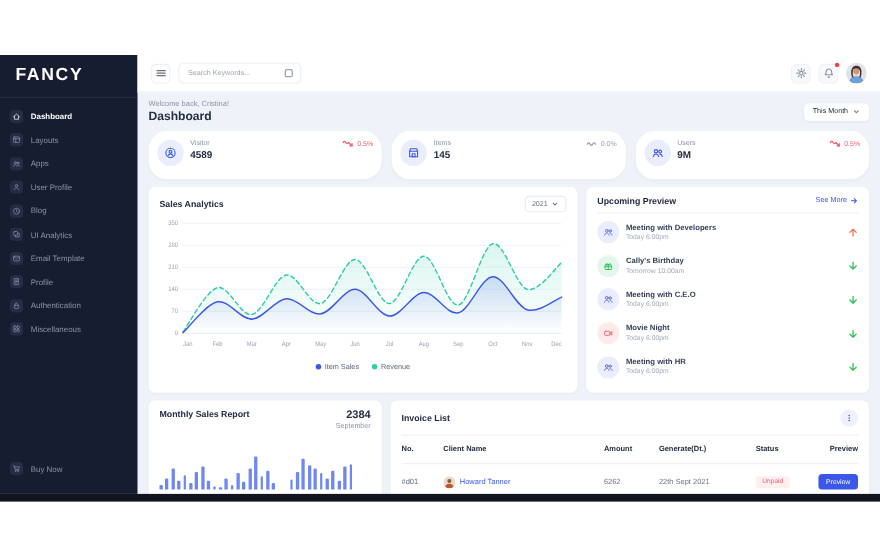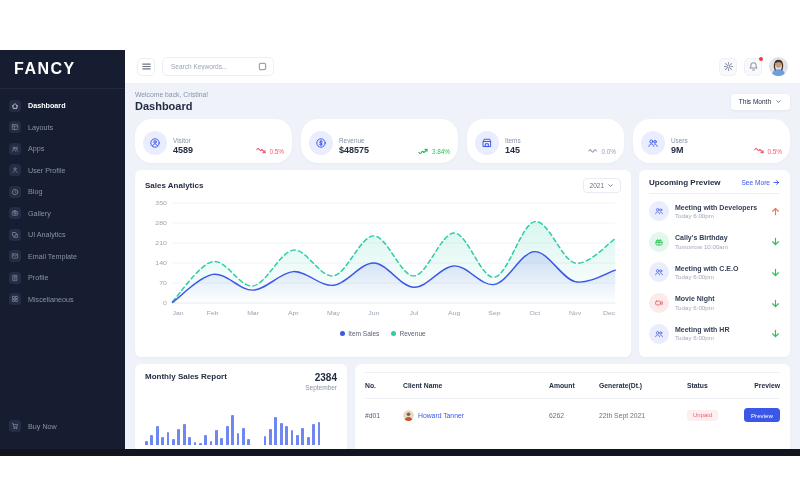--- a/index.html
+++ b/index.html
@@ -39,33 +39,33 @@
   .avatar svg{width:100%;height:100%;display:block}
 
   .content{flex:1;padding:7px 10px 0;display:flex;flex-direction:column;gap:7px;min-height:0}
   .page-head{display:flex;align-items:center;justify-content:space-between;flex:none}
   .welcome{font-size:6.8px;color:#8a92a6}
   .page-title{font-size:11px;font-weight:700;color:#232d42;margin-top:2px}
   .period-btn{background:#fff;border:none;border-radius:4px;padding:4.5px 8px;font-size:6.5px;color:#232d42;display:flex;align-items:center;gap:4px;box-shadow:0 1px 3px rgba(30,40,80,.07);cursor:pointer;font-family:inherit}
   .period-btn .ico{width:7px;height:7px;color:#6b7280}
 
   .stats-row{display:flex;gap:9px;flex:none}
-  .stat-card{flex:1;background:#fff;border-radius:17px;padding:8px;display:flex;align-items:flex-end;gap:6px;box-shadow:0 1px 3px rgba(30,40,80,.04);height:44px}
+  .stat-card{flex:1;background:#fff;border-radius:17px;padding:8px;display:flex;align-items:flex-start;gap:6px;box-shadow:0 1px 3px rgba(30,40,80,.04);height:44px}
   .stat-icon{width:24px;height:24px;border-radius:50%;background:#e9edfd;color:#3a57e8;display:flex;align-items:center;justify-content:center;flex:none}
   .stat-icon .ico{width:12px;height:12px}
   .stat-mid{flex:1;min-width:0}
   .stat-label{font-size:6.4px;color:#8a92a6}
   .stat-value{font-size:9px;font-weight:700;color:#232d42;margin-top:1.5px}
   .stat-trend{font-size:6.4px;display:flex;align-items:center;gap:2.5px;flex:none}
   .stat-trend .ico{width:11px;height:8px}
   .red{color:#ef5f6c}.green{color:#2bc155}.gray{color:#9aa3b5}.orange{color:#f3764a}
 
   .card{background:#fff;border-radius:6px;box-shadow:0 1px 3px rgba(30,40,80,.04)}
   .mid-row{display:flex;gap:8px;height:187px;flex:none}
-  .sales-card{width:496px;flex:none;padding:8px 10px;display:flex;flex-direction:column}
+  .sales-card{width:390px;flex:none;padding:8px 10px;display:flex;flex-direction:column}
   .card-head{display:flex;align-items:center;justify-content:space-between}
   .card-title{font-size:8px;font-weight:700;color:#232d42}
   .year-btn{border:1px solid #e8ebf3;background:#fff;border-radius:4px;padding:3px 6px;font-size:6.5px;color:#6b7280;display:flex;align-items:center;gap:3px;cursor:pointer;font-family:inherit}
   .year-btn .ico{width:7px;height:7px}
   .chart{width:100%;height:132px;margin-top:4px}
   .legend{display:flex;justify-content:center;gap:12px;font-size:6.6px;color:#5b6478;margin-top:1px}
   .legend-item{display:flex;align-items:center;gap:3px}
   .legend-dot{width:5px;height:5px;border-radius:50%;display:inline-block}
 
   .activity-card{flex:1;padding:8px 10px;display:flex;flex-direction:column;min-width:0}
@@ -171,32 +171,20 @@
                   <path d="M8 5.4V8l1.8 1.4"></path>
                 </svg>
               </span>
             </span>
           <span>Blog</span>
           </a>
         <a class="nav-item">
           <span class="icon-box">
               <span class="ico">
                 <svg viewBox="0 0 16 16" fill="none" stroke="currentColor" stroke-width="1.3" stroke-linecap="round" stroke-linejoin="round">
-                  <rect x="2.6" y="4.6" width="10.8" height="8" rx="1.6"></rect>
-                  <circle cx="8" cy="8.5" r="2.1"></circle>
-                  <path d="M5.8 4.6 6.8 3h2.4l1 1.6"></path>
-                </svg>
-              </span>
-            </span>
-          <span>Gallery</span>
-          </a>
-        <a class="nav-item">
-          <span class="icon-box">
-              <span class="ico">
-                <svg viewBox="0 0 16 16" fill="none" stroke="currentColor" stroke-width="1.3" stroke-linecap="round" stroke-linejoin="round">
                   <rect x="3" y="3" width="7" height="7" rx="1.2"></rect>
                   <path d="M6.2 10v2.8H13V6.2h-2.7"></path>
                 </svg>
               </span>
             </span>
           <span>UI Analytics</span>
           </a>
         <a class="nav-item">
           <span class="icon-box">
               <span class="ico">
@@ -211,20 +199,31 @@
         <a class="nav-item">
           <span class="icon-box">
               <span class="ico">
                 <svg viewBox="0 0 16 16" fill="none" stroke="currentColor" stroke-width="1.3" stroke-linecap="round" stroke-linejoin="round">
                   <path d="M4.4 2.6h7.2v10.8H4.4z"></path>
                   <path d="M6.2 5.4h3.6M6.2 7.8h3.6M6.2 10.2h2.2"></path>
                 </svg>
               </span>
             </span>
           <span>Profile</span>
+          </a>
+        <a class="nav-item">
+          <span class="icon-box">
+              <span class="ico">
+                <svg viewBox="0 0 16 16" fill="none" stroke="currentColor" stroke-width="1.3" stroke-linecap="round" stroke-linejoin="round">
+                  <rect x="4" y="7" width="8" height="5.8" rx="1.2"></rect>
+                  <path d="M5.6 7V5.4a2.4 2.4 0 0 1 4.8 0V7"></path>
+                </svg>
+              </span>
+            </span>
+          <span>Authentication</span>
           </a>
         <a class="nav-item">
           <span class="icon-box">
               <span class="ico">
                 <svg viewBox="0 0 16 16" fill="none" stroke="currentColor" stroke-width="1.3" stroke-linecap="round" stroke-linejoin="round">
                   <rect x="2.8" y="2.8" width="4.4" height="4.4" rx="1"></rect>
                   <rect x="8.8" y="2.8" width="4.4" height="4.4" rx="1"></rect>
                   <rect x="2.8" y="8.8" width="4.4" height="4.4" rx="1"></rect>
                   <rect x="8.8" y="8.8" width="4.4" height="4.4" rx="1"></rect>
                 </svg>
@@ -328,44 +327,20 @@
             </div>
             <div class="stat-trend red">
                 <span class="ico">
                   <svg viewBox="0 0 12 8" fill="none" stroke="currentColor" stroke-width="1.3" stroke-linecap="round" stroke-linejoin="round">
                     <path d="M1 2.4c.8-1.5 1.9-1.5 2.7 0s1.9 1.5 2.7 0"></path>
                     <path d="M6.4 2.4 9.8 5.8"></path>
                     <path d="M9.8 3.6v2.2H7.6"></path>
                   </svg>
                 </span>
                 <span>0.5%</span>
-              </div>
-          </div>
-          <div class="stat-card">
-            <span class="stat-icon">
-                <span class="ico">
-                  <svg viewBox="0 0 16 16" fill="none" stroke="currentColor" stroke-width="1.3" stroke-linecap="round" stroke-linejoin="round">
-                    <circle cx="8" cy="8" r="5.6"></circle>
-                    <path d="M8 4.8v6.4M9.9 6.1c-.5-.8-3.8-1-3.8.9 0 1.7 3.9.8 3.7 2.6-.2 1.5-3.3 1.3-3.9.3"></path>
-                  </svg>
-                </span>
-              </span>
-            <div class="stat-mid">
-              <div class="stat-label">Revenue</div>
-              <div class="stat-value">$48575</div>
-            </div>
-            <div class="stat-trend green">
-                <span class="ico">
-                  <svg viewBox="0 0 12 8" fill="none" stroke="currentColor" stroke-width="1.3" stroke-linecap="round" stroke-linejoin="round">
-                    <path d="M1 5.6c.8 1.5 1.9 1.5 2.7 0s1.9-1.5 2.7 0"></path>
-                    <path d="M6.4 5.6 9.8 2.2"></path>
-                    <path d="M9.8 4.4V2.2H7.6"></path>
-                  </svg>
-                </span>
-                <span>3.84%</span>
               </div>
           </div>
           <div class="stat-card">
             <span class="stat-icon">
                 <span class="ico">
                   <svg viewBox="0 0 16 16" fill="none" stroke="currentColor" stroke-width="1.3" stroke-linecap="round" stroke-linejoin="round">
                     <path d="M3.2 6 4.2 3h7.6l1 3"></path>
                     <path d="M3.2 6h9.6v6.7H3.2z"></path>
                     <path d="M6.2 9h3.6v3.7H6.2z"></path>
                   </svg>
@@ -646,20 +621,32 @@
                 <div class="bar" style="height: 15px; background: rgb(86, 114, 238);"></div>
                 <div class="bar" style="height: 10px; background: rgb(86, 114, 238);"></div>
                 <div class="bar" style="height: 17px; background: rgb(86, 114, 238);"></div>
                 <div class="bar" style="height: 8px; background: rgb(86, 114, 238);"></div>
                 <div class="bar" style="height: 21px; background: rgb(86, 114, 238);"></div>
                 <div class="bar" style="height: 23px; background: rgb(86, 114, 238);"></div>
               </div>
           </section>
 
           <section class="card invoice-card">
+            <div class="card-head inv-title-row">
+              <div class="card-title">Invoice List</div>
+              <button class="dots-btn">
+                  <span class="ico">
+                    <svg viewBox="0 0 12 12" fill="currentColor">
+                      <circle cx="6" cy="2.6" r="1.1"></circle>
+                      <circle cx="6" cy="6" r="1.1"></circle>
+                      <circle cx="6" cy="9.4" r="1.1"></circle>
+                    </svg>
+                  </span>
+                </button>
+            </div>
             <div class="inv-grid inv-headrow">
               <span>No.</span>
               <span>Client Name</span>
               <span>Amount</span>
               <span>Generate(Dt.)</span>
               <span>Status</span>
               <span class="col-right">Preview</span>
             </div>
             <div class="inv-grid inv-row">
               <span class="inv-no">#d01</span>

